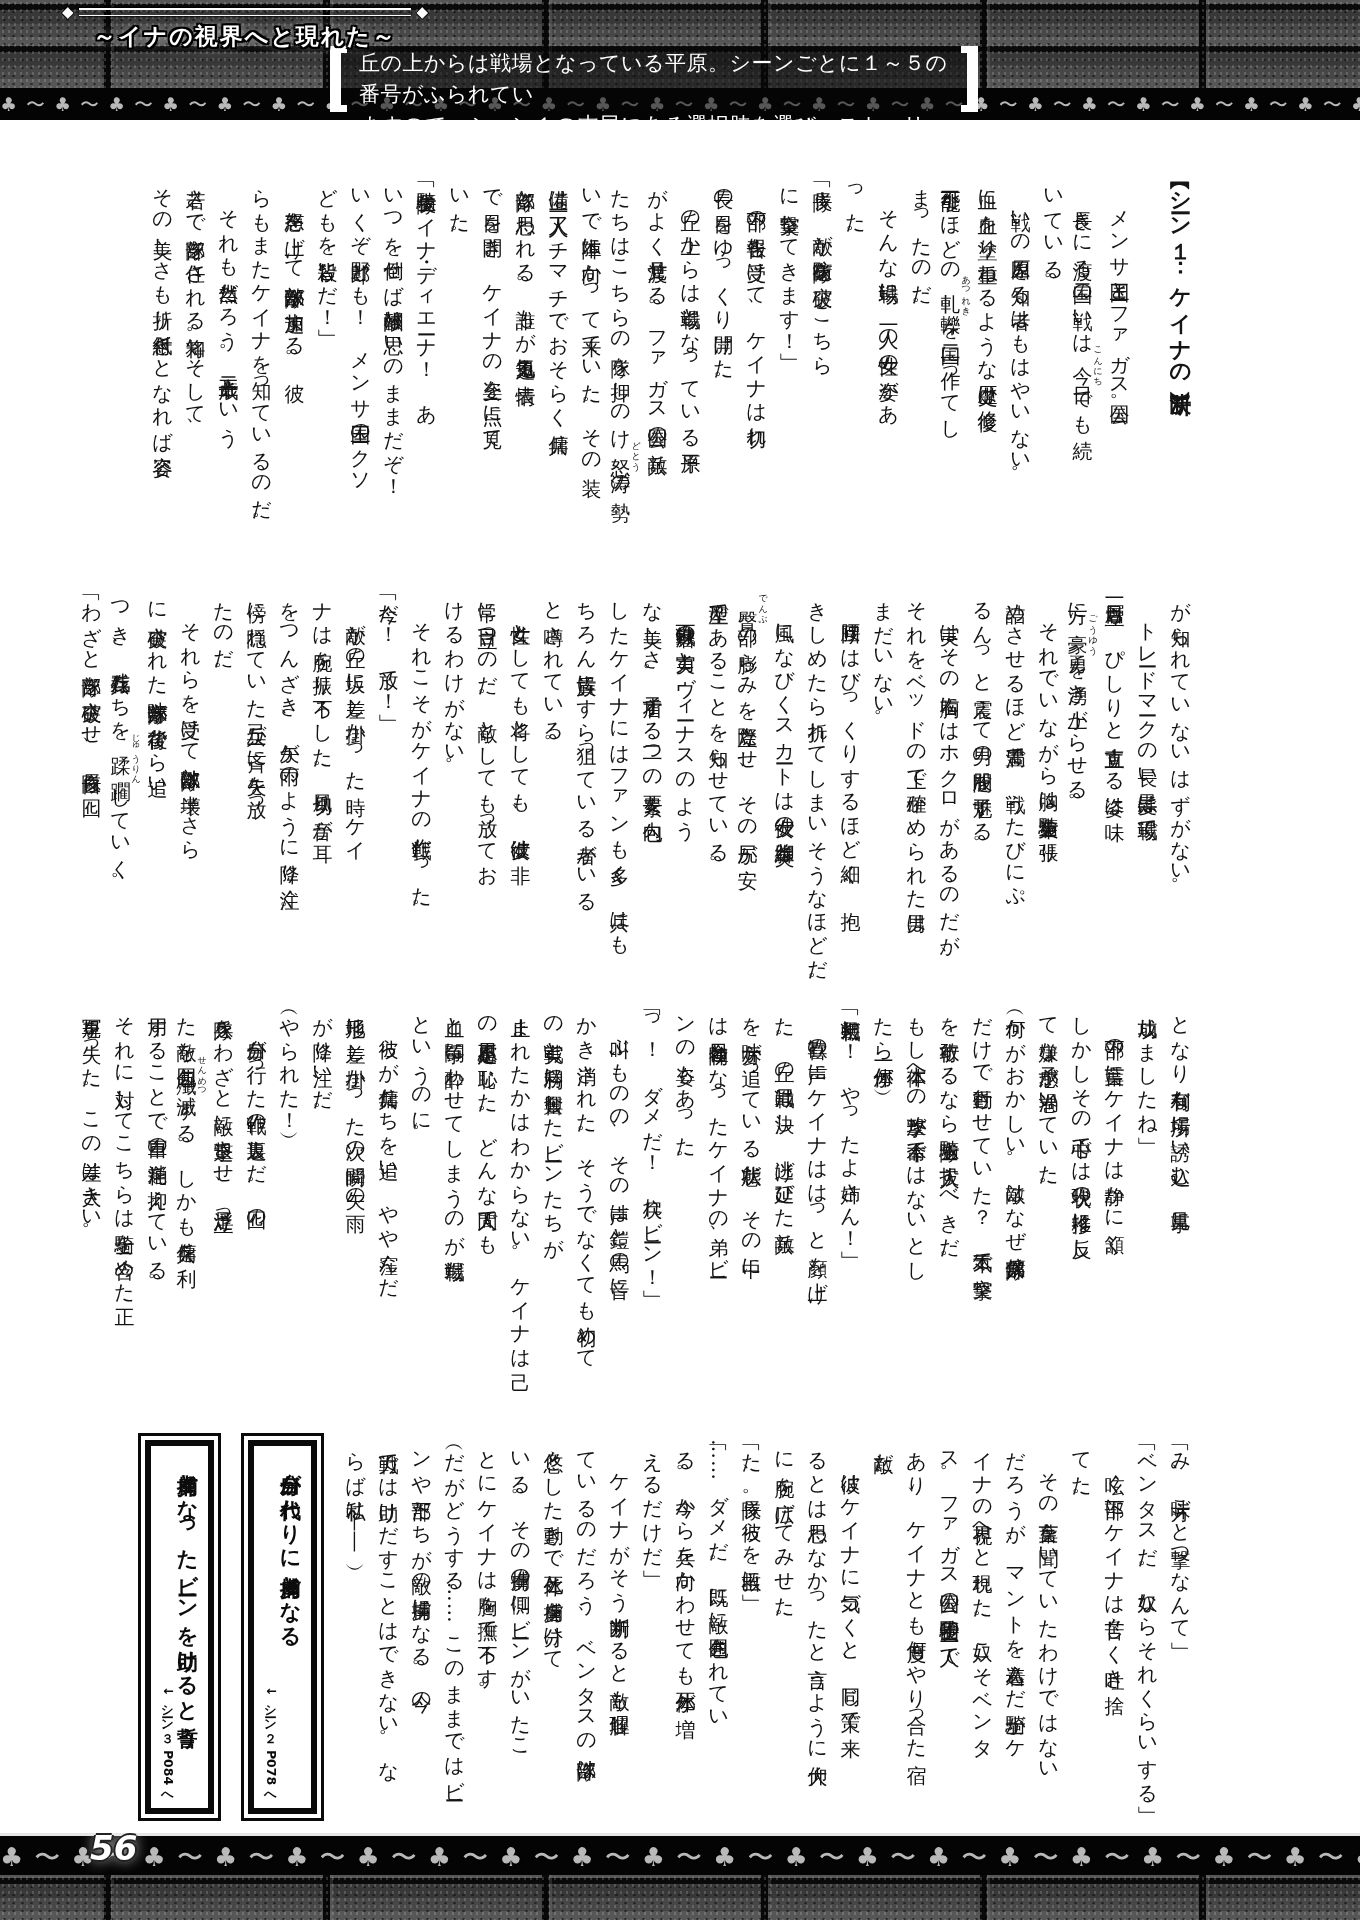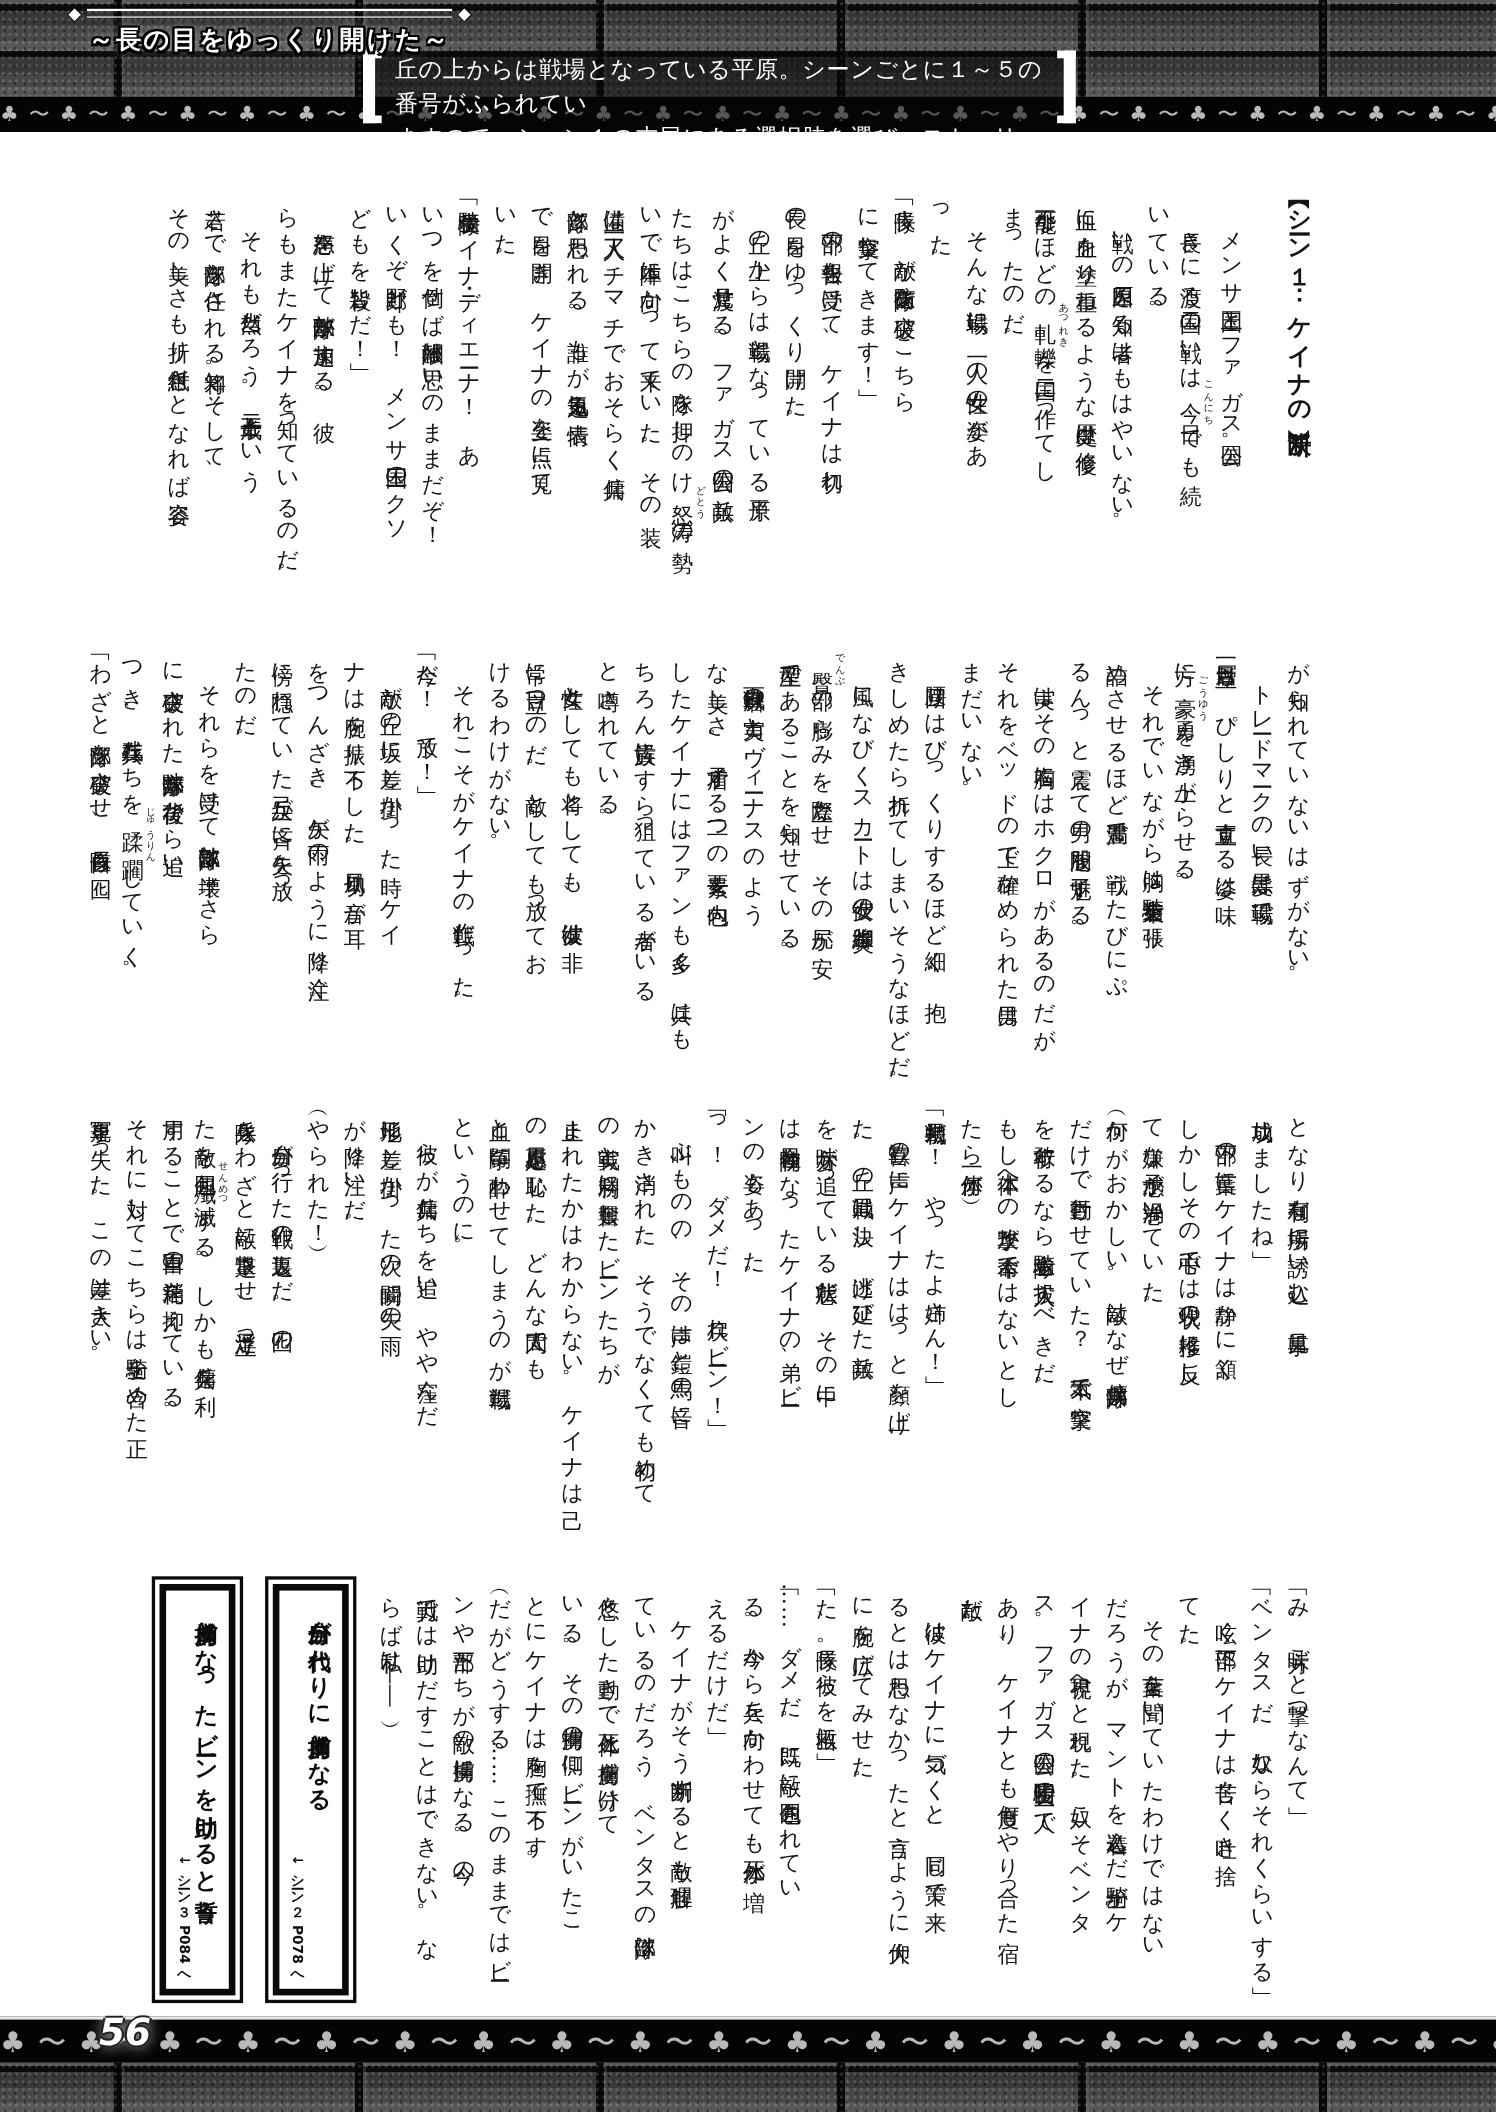--- a/index.html
+++ b/index.html
@@ -97,21 +97,21 @@
 
   <div class="brick brick-top"></div>
   <div class="ornament-strip top">♣〜♣〜♣〜♣〜♣〜♣〜♣〜♣〜♣〜♣〜♣〜♣〜♣〜♣〜♣〜♣〜♣〜♣〜♣〜♣〜♣〜♣〜♣〜♣〜♣〜♣〜♣〜♣〜♣〜♣〜♣〜♣〜♣〜♣〜♣〜♣〜♣〜♣〜♣〜♣〜♣〜♣〜</div>
 
   <div class="title-block">
     <div class="title-flourish">
       <span class="flourish-end">◆</span>
       <div class="flourish-line"></div>
       <span class="flourish-end">◆</span>
     </div>
-    <div class="subtitle outlined">～長の目をゆっくり開けた～</div>
+    <div class="subtitle outlined">～イナの視界へと現れた～</div>
   </div>
 
   <div class="notice">
     <div class="notice-bracket left"></div>
     <div class="notice-text">
       <div>丘の上からは戦場となっている平原。シーンごとに１～５の番号がふられてい</div>
       <div>ますので、シーン１の末尾にある選択肢を選び、ストーリーをお楽しみください。</div>
     </div>
     <div class="notice-bracket right"></div>
   </div>

